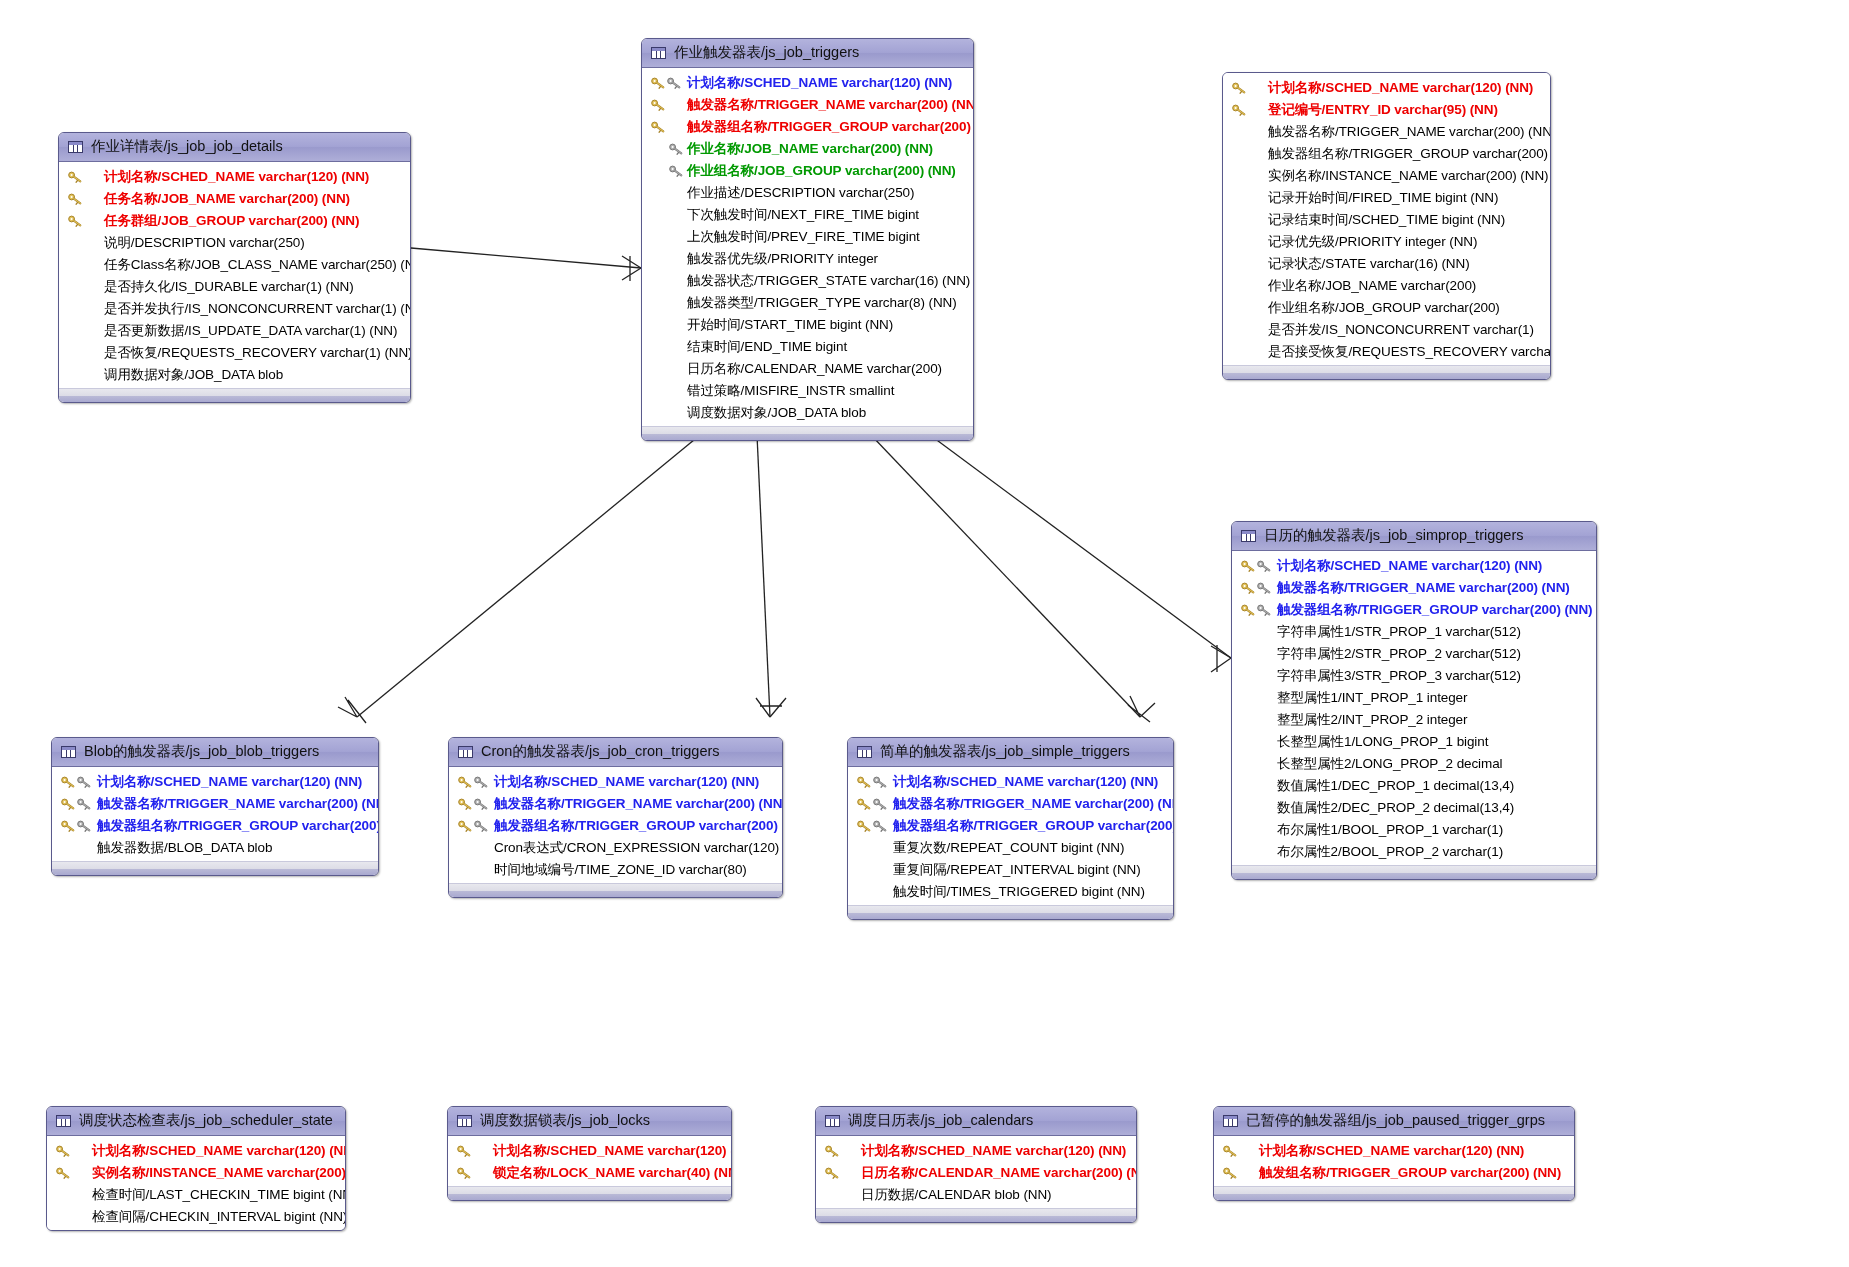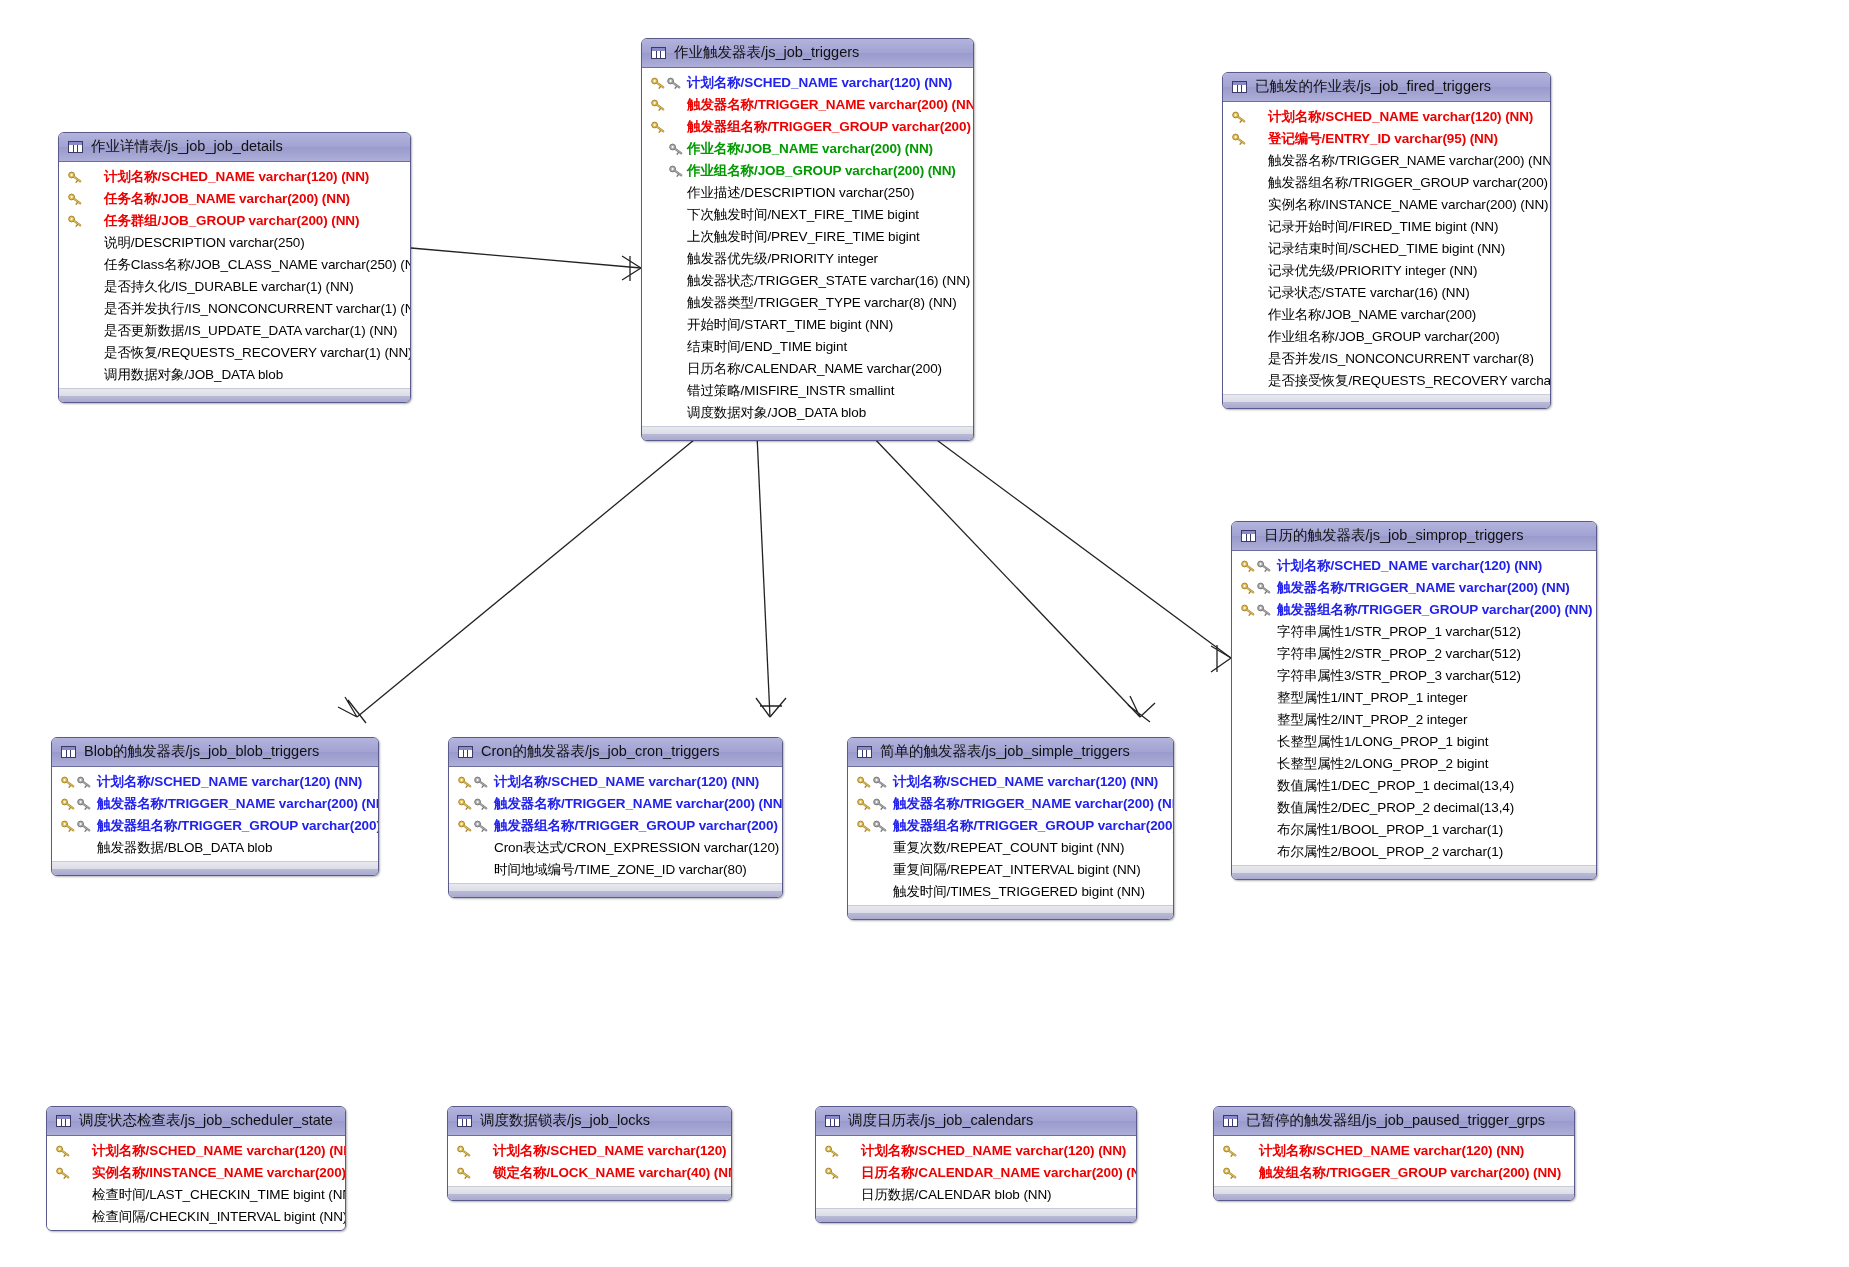--- a/index.html
+++ b/index.html
@@ -248,24 +248,20 @@
           <span class="fld norm">错过策略/MISFIRE_INSTR smallint</span>
         </div>
         <div class="row">
           <span class="keys"></span>
           <span class="fld norm">调度数据对象/JOB_DATA blob</span>
         </div>
       </div>
       <div class="ent-footer"></div>
     </div>
     <div class="entity" style="left: 1222px; top: 72px; width: 329px;">
-      <div class="ent-header">
-        <span class="tbl-icon"></span>
-        <span>已触发的作业表/js_job_fired_triggers</span>
-      </div>
       <div class="ent-body">
         <div class="row">
           <span class="keys">
             <svg class="key" viewBox="0 0 14 12">
               <circle cx="3.6" cy="4" r="2.9" fill="#e3c35a" stroke="#a8842a" stroke-width="1"></circle>
               <circle cx="3.6" cy="4" r="1.05" fill="#ffffff"></circle>
               <path d="M5.8 5.6 L12.3 10.4" stroke="#a8842a" stroke-width="2.1" stroke-linecap="round"></path>
               <path d="M5.8 5.6 L12.3 10.4" stroke="#e3c35a" stroke-width="1.1" stroke-linecap="round"></path>
               <path d="M9.4 9.6 L8.2 11.1" stroke="#a8842a" stroke-width="1.5" stroke-linecap="round"></path>
             </svg>
@@ -315,21 +311,21 @@
         <div class="row">
           <span class="keys"></span>
           <span class="fld norm">作业名称/JOB_NAME varchar(200)</span>
         </div>
         <div class="row">
           <span class="keys"></span>
           <span class="fld norm">作业组名称/JOB_GROUP varchar(200)</span>
         </div>
         <div class="row">
           <span class="keys"></span>
-          <span class="fld norm">是否并发/IS_NONCONCURRENT varchar(8)</span>
+          <span class="fld norm">是否并发/IS_NONCONCURRENT varchar(1)</span>
         </div>
         <div class="row">
           <span class="keys"></span>
           <span class="fld norm">是否接受恢复/REQUESTS_RECOVERY varchar(1)</span>
         </div>
       </div>
       <div class="ent-footer"></div>
     </div>
     <div class="entity" style="left: 1231px; top: 521px; width: 366px;">
       <div class="ent-header">
@@ -413,21 +409,21 @@
         <div class="row">
           <span class="keys"></span>
           <span class="fld norm">整型属性2/INT_PROP_2 integer</span>
         </div>
         <div class="row">
           <span class="keys"></span>
           <span class="fld norm">长整型属性1/LONG_PROP_1 bigint</span>
         </div>
         <div class="row">
           <span class="keys"></span>
-          <span class="fld norm">长整型属性2/LONG_PROP_2 bigint</span>
+          <span class="fld norm">长整型属性2/LONG_PROP_2 decimal</span>
         </div>
         <div class="row">
           <span class="keys"></span>
           <span class="fld norm">数值属性1/DEC_PROP_1 decimal(13,4)</span>
         </div>
         <div class="row">
           <span class="keys"></span>
           <span class="fld norm">数值属性2/DEC_PROP_2 decimal(13,4)</span>
         </div>
         <div class="row">

